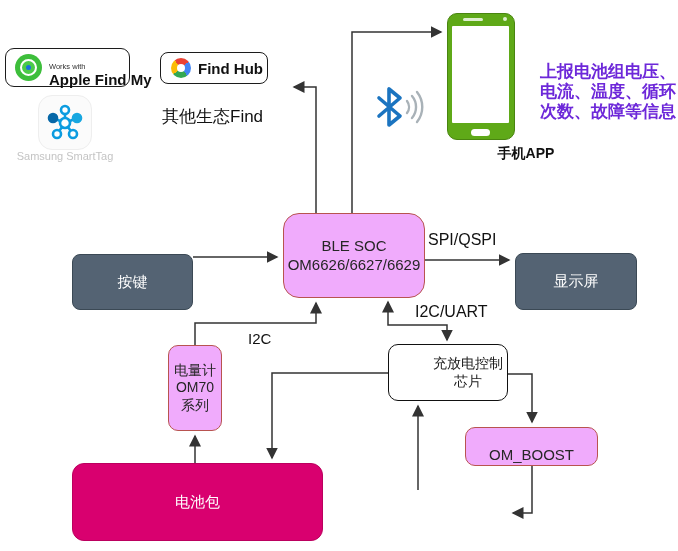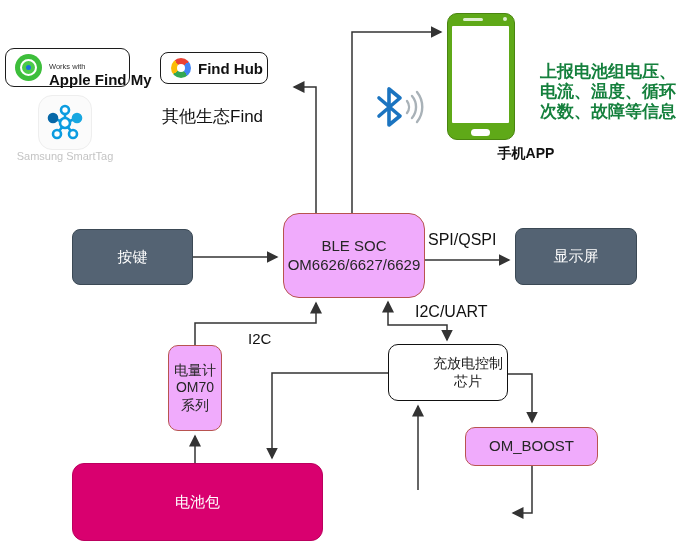--- a/index.html
+++ b/index.html
@@ -5,21 +5,21 @@
   html,body{margin:0;padding:0;background:#fff;}
   #canvas{
     position:relative;width:678px;height:551px;background:#ffffff;overflow:hidden;
     font-family:"Liberation Sans","DejaVu Sans",sans-serif;color:#1a1a1a;
   }
   .abs{position:absolute;}
   .node{
     position:absolute;display:flex;flex-direction:column;align-items:center;justify-content:center;
     text-align:center;box-sizing:border-box;line-height:1.25;
   }
-  .slate{background:#546373;border:1px solid #3b4955;border-radius:8px;color:#fff;font-size:15px;}
+  .slate{background:#546373;border:1px solid #3b4955;border-radius:8px;color:#fff;font-size:15px;margin-top:25px;}
   .pink{background:#f0abfc;border:1.5px solid #B85450;color:#262626;}
   .white-box{background:#ffffff;border:1px solid #111;border-radius:10px;color:#1a1a1a;font-size:14px;padding-left:40px;}
   .yellow{background:#FFF2CC;border:1px solid #D6B656;border-radius:10px;color:#1a1a1a;font-size:15px;}
   .magenta{background:#D9006F;border:1px solid #bb005e;border-radius:12px;color:#fff;font-size:15px;font-weight:500;}
   .bus-label{position:absolute;font-size:16px;color:#111;}
   .badge{
     position:absolute;display:flex;align-items:center;background:#fff;
     border:1.5px solid #1c1c1c;box-sizing:border-box;
   }
   #apple-badge{left:5px;top:48px;width:125px;height:39px;border-radius:9px;padding:0 8px 0 9px;gap:7px;}
@@ -30,34 +30,34 @@
   .findhub-icon{width:20px;height:20px;border-radius:50%;flex:0 0 auto;position:relative;
     background:conic-gradient(from -40deg,#EA4335 0 25%,#4285F4 0 50%,#34A853 0 75%,#FBBC05 0 100%);}
   .findhub-icon::after{content:"";position:absolute;inset:6px;border-radius:50%;background:#fff;}
   .badge-title{font-size:15px;font-weight:bold;color:#111;white-space:nowrap;}
   .works-with{font-size:7.5px;color:#333;line-height:1.1;}
   .apple-text{display:flex;flex-direction:column;justify-content:center;margin-top:16px;}
   #samsung-icon{left:38px;top:95px;width:52px;height:53px;border-radius:14px;background:#FBFBFB;
     border:1px solid #eee;display:flex;align-items:center;justify-content:center;}
   #samsung-label{left:10px;top:150px;width:110px;text-align:center;font-size:11px;color:#c4c4c4;}
   #other-eco{left:162px;top:105px;font-size:17px;color:#111;}
-  #report-text{left:540px;top:62px;width:138px;font-size:17px;font-weight:600;line-height:20px;color:#15803d;}
+  #report-text{left:540px;top:62px;width:138px;font-size:17px;font-weight:600;line-height:20px;color:#6d28d9;}
   #phone{left:447px;top:13px;width:68px;height:127px;background:#5FA918;border:1.5px solid #498510;
     border-radius:10px;box-sizing:border-box;}
   #phone .screen{position:absolute;left:4px;top:12px;width:57px;height:97px;background:#fff;border-radius:1px;}
   #phone .speaker{position:absolute;left:15px;top:4px;width:20px;height:3px;border-radius:2px;background:rgba(255,255,255,.8);}
   #phone .camera{position:absolute;right:7px;top:3px;width:4px;height:4px;border-radius:50%;background:rgba(255,255,255,.8);}
   #phone .home{position:absolute;left:23px;bottom:3px;width:19px;height:7px;border-radius:4px;background:#fff;}
   #phone-label{left:447px;top:145px;width:68px;text-align:center;font-size:14px;font-weight:600;color:#111;margin-left:45px;}
   #btn-box{left:72px;top:229px;width:121px;height:56px;}
   #ble-box{left:283px;top:213px;width:142px;height:85px;border-radius:16px;font-size:15px;}
   #display-box{left:515px;top:228px;width:122px;height:57px;}
   #fuel-box{left:168px;top:345px;width:54px;height:86px;border-radius:10px;font-size:14px;text-align:right;}
   #charge-box{left:388px;top:344px;width:120px;height:57px;}
-  #omboost-box{left:465px;top:427px;width:133px;height:39px;border-radius:10px;font-size:15px;}
+  #omboost-box{left:465px;top:427px;width:133px;height:39px;border-radius:10px;font-size:15px;justify-content:flex-end;}
   #wired-box{left:390px;top:490px;width:118px;height:46px;}
   #battery-box{left:72px;top:463px;width:251px;height:78px;}
   #spi-label{left:428px;top:231px;}
   #i2cuart-label{left:415px;top:303px;}
   #i2c-label{left:248px;top:330px;font-size:15px;}
   #connectors{position:absolute;left:0;top:0;width:678px;height:551px;pointer-events:none;}
 </style>
 </head>
 <body>
 

